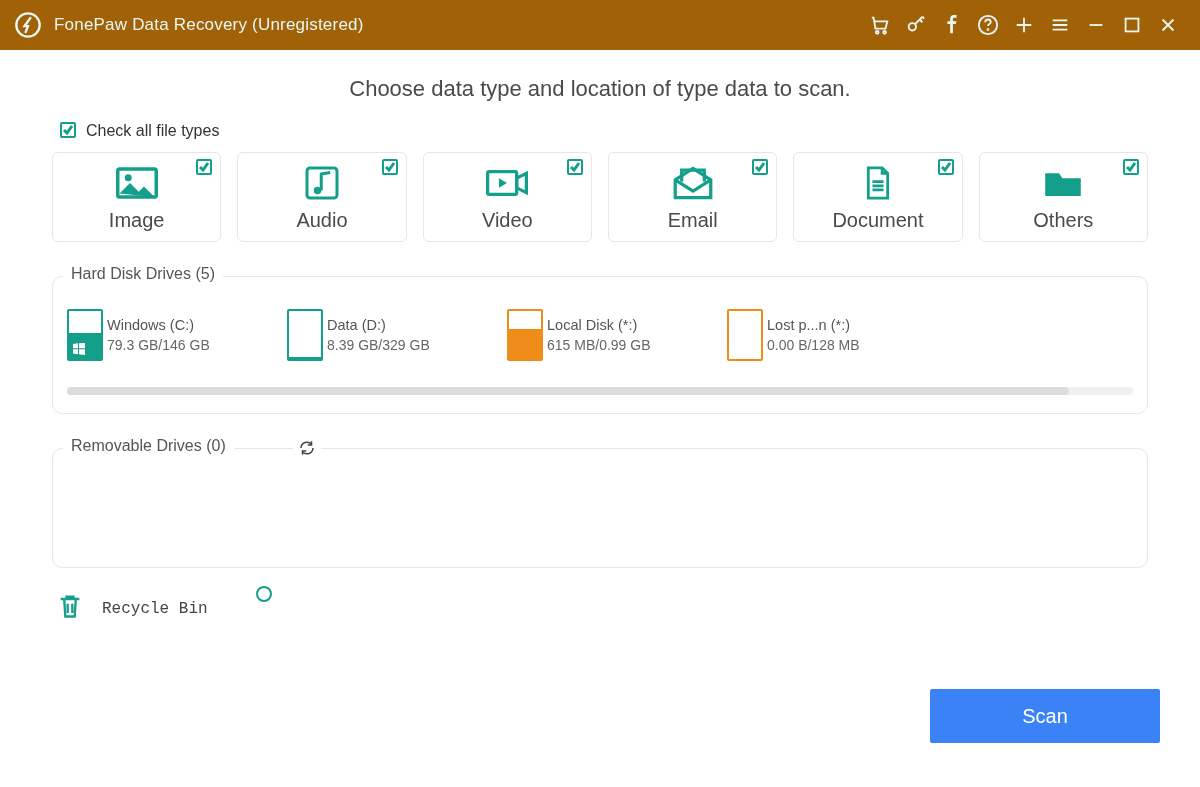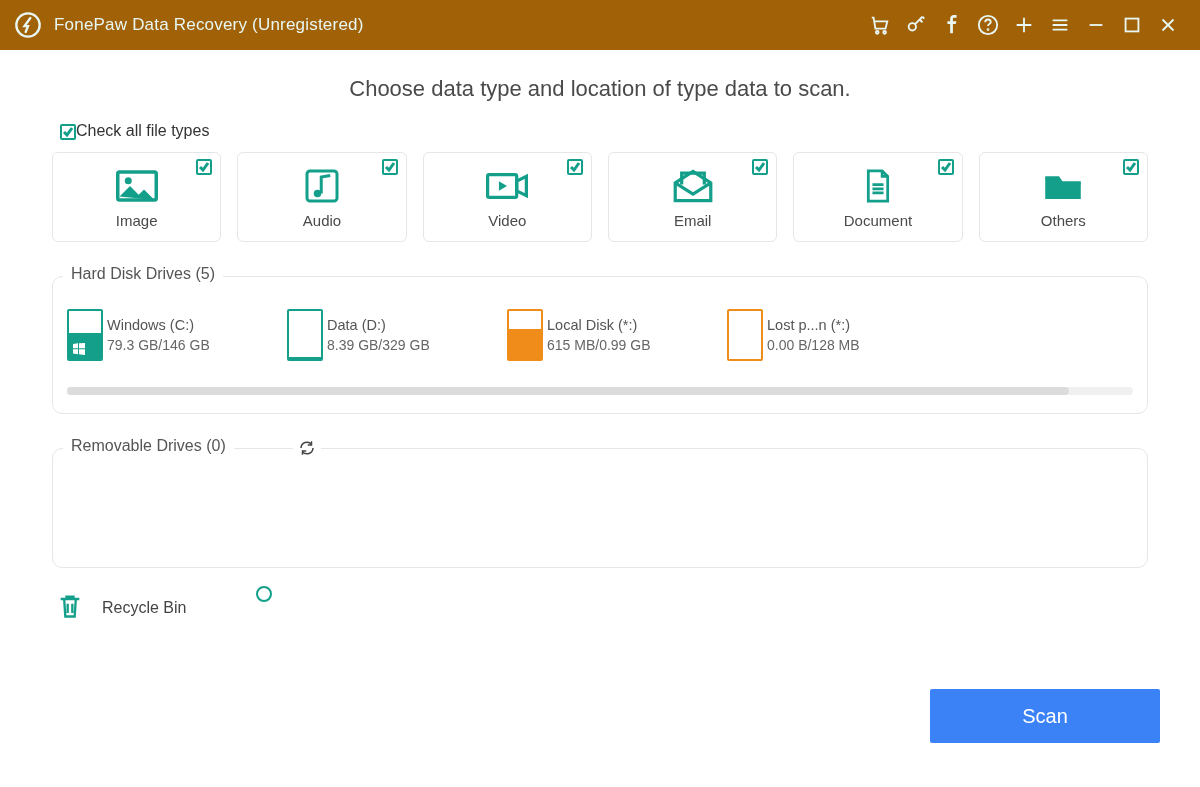--- a/index.html
+++ b/index.html
@@ -5,45 +5,45 @@
     * { box-sizing: border-box; margin: 0; padding: 0; }
     body { font-family: "Segoe UI", Arial, sans-serif; background: #fff; color: #444; width:1200px; height:787px; overflow:hidden; }
     .titlebar { background:#a16207; height:50px; display:flex; align-items:center; padding:0 14px; color:#e8f7f4; }
     .titlebar .logo { width:28px; height:28px; margin-right:12px; }
     .titlebar .title { font-size:17px; letter-spacing:.2px; }
     .titlebar .spacer { flex:1; }
     .titlebar .ticon { width:36px; height:50px; display:flex; align-items:center; justify-content:center; cursor:pointer; }
     .titlebar .ticon svg { width:22px; height:22px; stroke:#e8f7f4; fill:none; stroke-width:2; }
     .content { padding: 18px 52px 0 52px; }
     .heading { text-align:center; font-size:22px; color:#4a4a4a; margin:8px 0 16px; }
-    .checkall { display:flex; align-items:flex-end; gap:0; font-size:16px; color:#333; padding:4px 8px; }
+    .checkall { display:flex; align-items:flex-start; gap:10px; font-size:16px; color:#333; padding:4px 8px; }
     .chk { width:16px; height:16px; border:2px solid #139f8a; border-radius:2px; display:inline-flex; align-items:center; justify-content:center; cursor:pointer;}
     .chk svg { width:12px; height:12px; stroke:#139f8a; stroke-width:3; fill:none; }
     .types { display:flex; gap:16px; margin-top:8px; }
     .type-card { position:relative; flex:1; height:90px; border:1px solid #e6e6e6; border-radius:6px; display:flex; flex-direction:column; align-items:center; justify-content:center; gap:6px; cursor:pointer; }
     .type-card .chk { position:absolute; top:6px; right:8px; }
     .type-card .iconwrap { height:40px; display:flex; align-items:center; justify-content:center; }
     .type-card .iconwrap svg { width:42px; height:36px; stroke:#139f8a; fill:none; stroke-width:2; }
-    .type-card .lbl { font-size:15px; color:#4a4a4a; }
+    .type-card .lbl { font-size:20px; color:#4a4a4a; }
     .section { position:relative; border:1px solid #e6e6e6; border-radius:10px; margin-top:34px; padding:14px 14px 18px; }
     .section .legend { position:absolute; top:-12px; left:10px; background:#fff; padding:0 8px; font-size:16px; color:#555; }
     .section .refresh { position:absolute; top:-12px; left:240px; background:#fff; width:28px; height:22px; display:flex; align-items:center; justify-content:center; cursor:pointer; }
     .drives { display:flex; gap:20px; margin-top:14px; overflow:hidden; }
     .drive { position:relative; width:200px; min-width:200px; display:flex; align-items:center; gap:4px; padding:4px 0; cursor:pointer; }
     .under { position:absolute; left:0; right:0; bottom:-10px; }
     .diskicon { width:36px; height:52px; border:2px solid; border-radius:2px; position:relative; overflow:hidden;}
     .diskicon .fill { position:absolute; left:0; right:0; bottom:0; }
     .diskicon .winlogo { position:absolute; left:4px; bottom:4px; color:#fff; }
     .drive-info { display:flex; flex-direction:column; gap:4px; }
     .drive-info .dname { font-size:14.5px; color:#555; }
     .drive-info .dcap { font-size:14px; color:#666; }
     .hscroll { height:8px; background:#f0f0f0; border-radius:4px; margin-top:22px; position:relative;}
     .hscroll .thumb { position:absolute; left:0; top:0; bottom:0; width:94%; background:#dcdcdc; border-radius:4px;}
     .removable-inner { height:86px; }
-    .recycle { position:relative; margin:22px 4px 0; width:220px; height:70px;}
+    .recycle { position:relative; margin:22px 4px 0; width:220px; height:70px;font-family:Liberation Mono, monospace;}
     .recycle .radio { position:absolute; top:-4px; right:4px; width:16px; height:16px; border:2px solid #139f8a; border-radius:50%; background:#fff;}
     .recycle .row { display:flex; align-items:center; gap:18px; margin-top:22px; }
     .recycle .row .binicon svg { width:28px; height:32px; stroke:#139f8a; fill:none; stroke-width:2; }
     .scanbtn { position:absolute; right:40px; bottom:44px; width:230px; height:54px; background:#3b82f6; color:#fff; font-size:20px; border:none; border-radius:2px; cursor:pointer; }
   </style>
 </head>
 <body>
 
 <div class="titlebar">
   <span class="logo">

